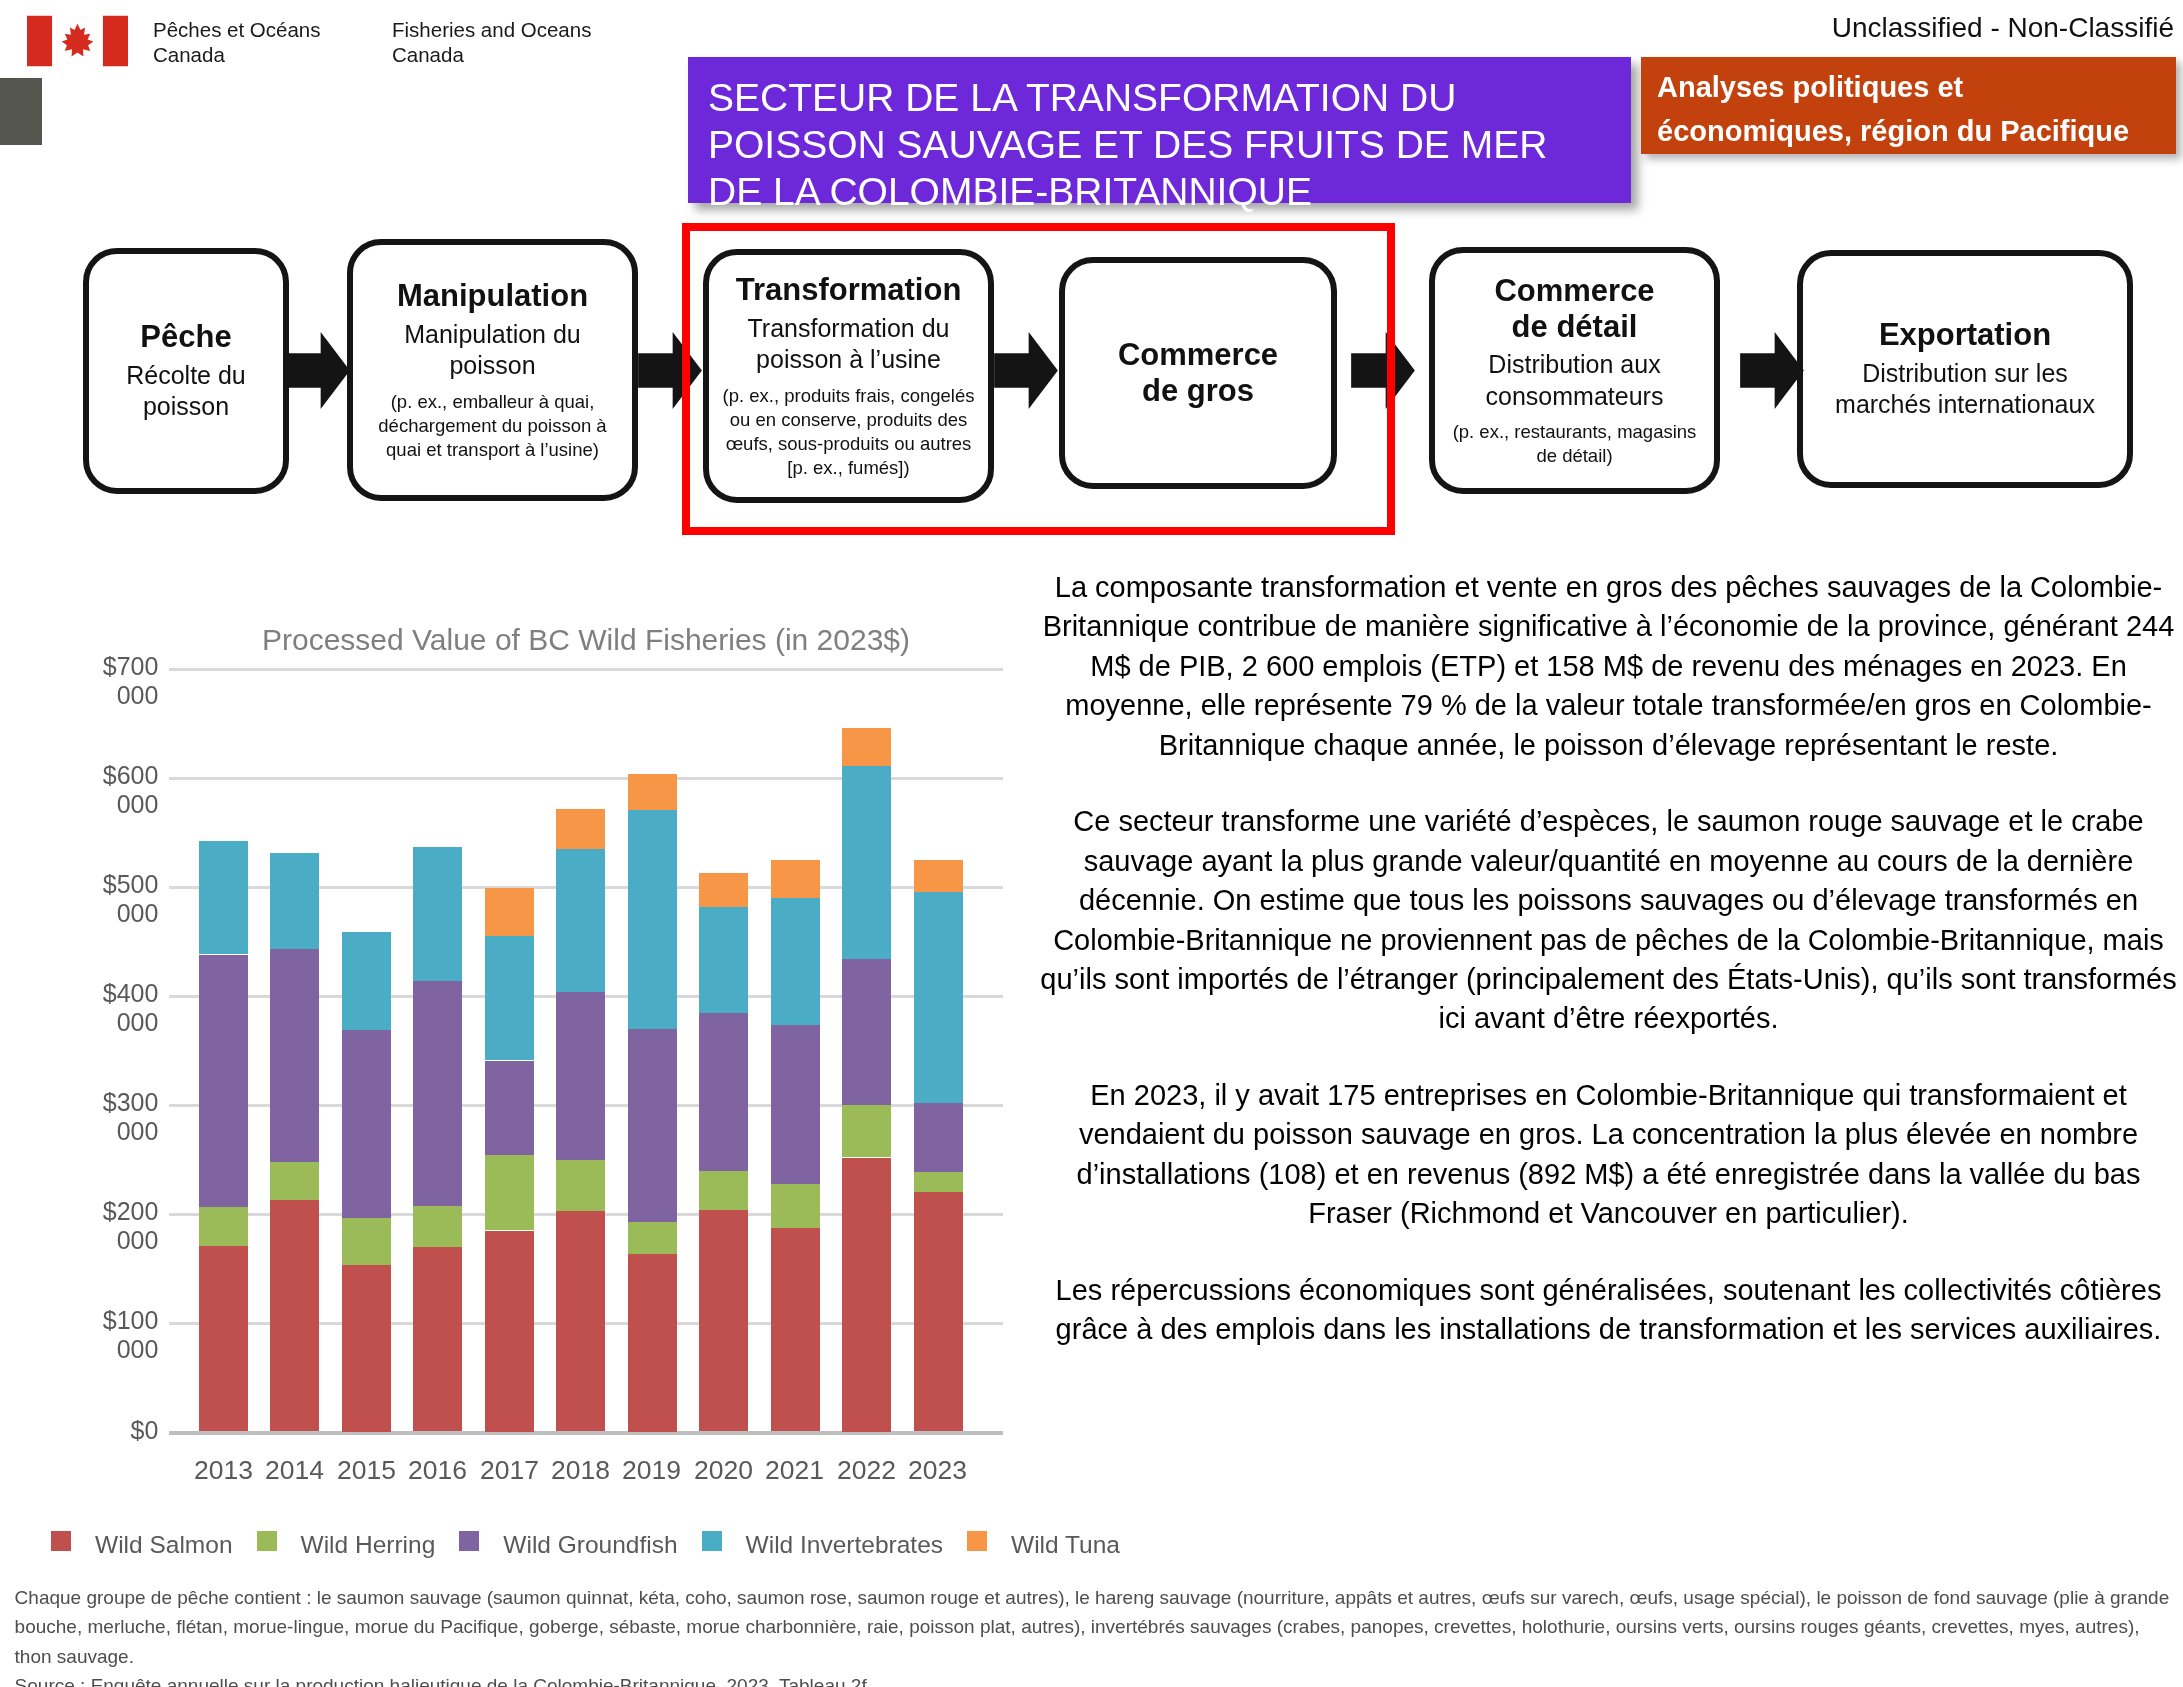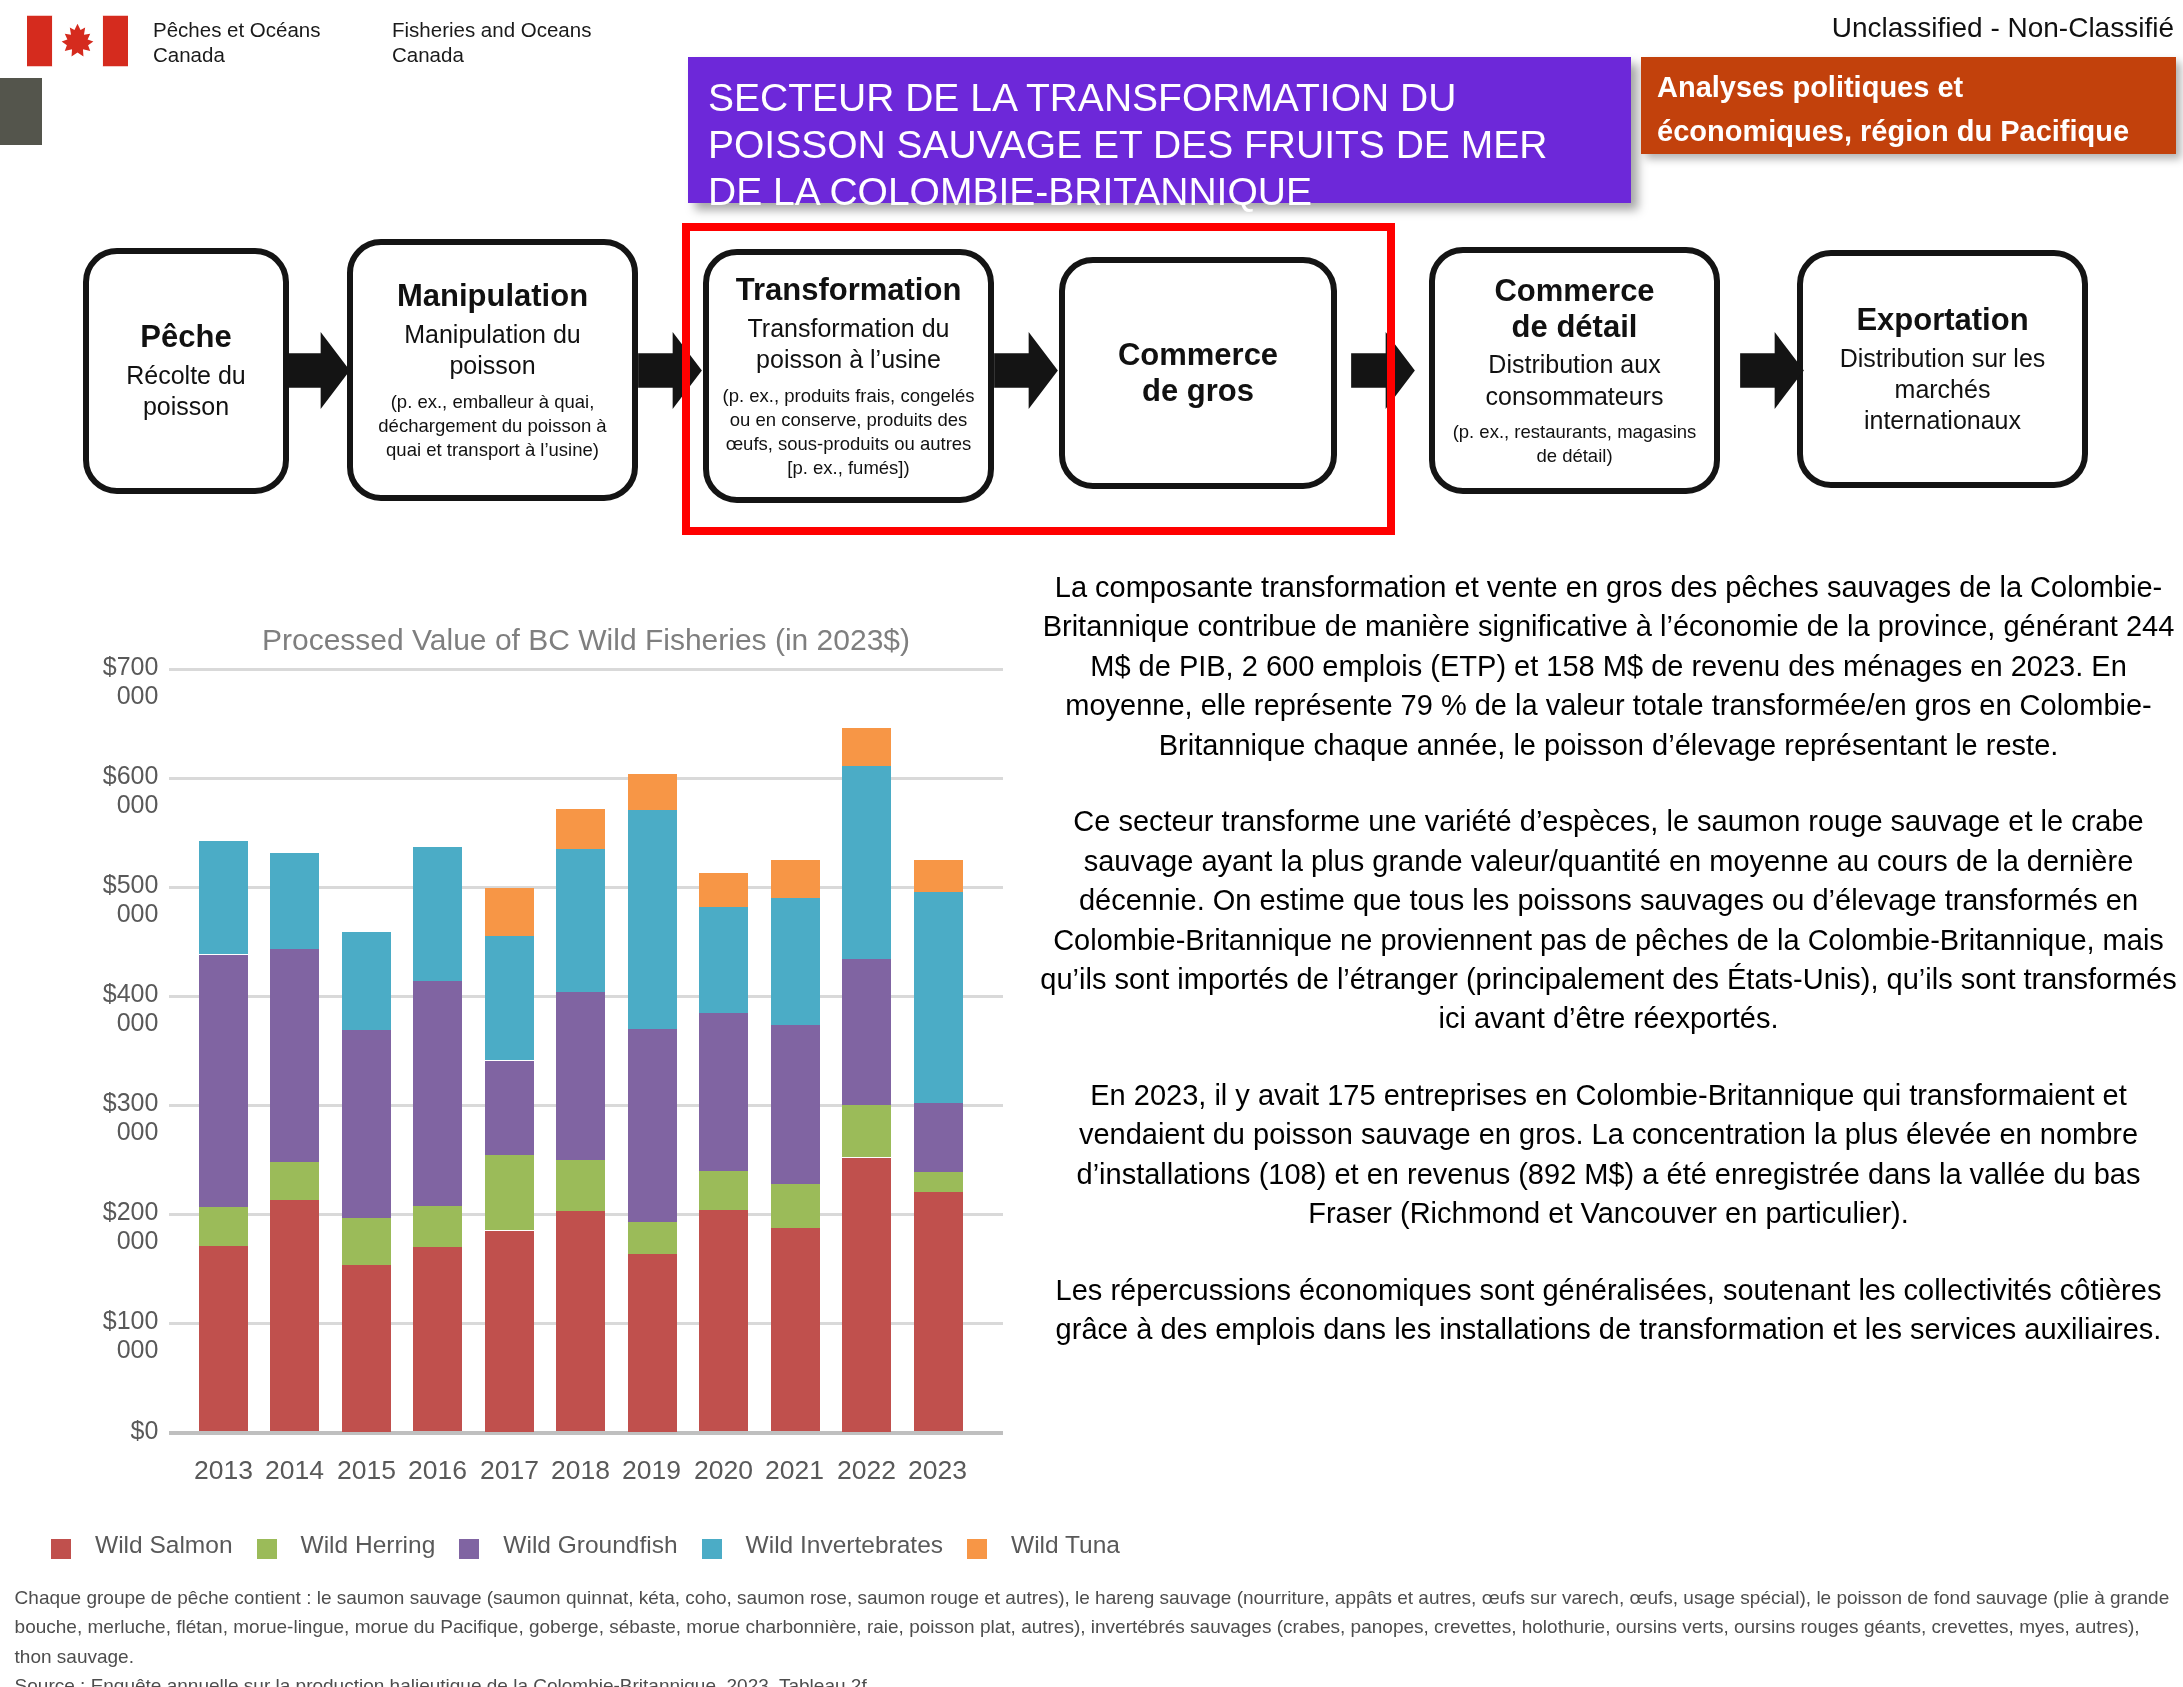--- a/index.html
+++ b/index.html
@@ -33,21 +33,21 @@
   #chart{position:absolute;left:66px;top:615px;width:966px;height:1006px;}
   #chart-title{position:absolute;left:103px;top:8px;width:834px;text-align:center;
                font-size:30px;color:#7F7F7F;}
   .gridline{position:absolute;background:#D9D9D9;height:2.6px;}
   .gridline.zero{background:#BFBFBF;height:4px;}
   .ytick{position:absolute;width:99px;text-align:right;font-size:25px;color:#595959;}
   .xtick{position:absolute;width:71px;text-align:center;font-size:26.5px;color:#595959;}
   .bar-seg{position:absolute;}
   #legend{position:absolute;left:86px;width:867px;display:flex;justify-content:center;
           gap:24px;align-items:center;}
-  .leg-item{display:flex;align-items:flex-end;gap:24px;}
+  .leg-item{display:flex;align-items:flex-start;gap:24px;}
   .leg-swatch{width:20px;height:20px;}
   .leg-label{font-size:24.5px;color:#595959;white-space:nowrap;}
 
   
   #body-text{position:absolute;left:1039px;top:568px;width:1139px;text-align:center;}
   #body-text p{font-size:29px;line-height:1.36;margin:0 0 37px 0;color:#000;}
 
   
   #footnote{position:absolute;left:14.6px;top:1583px;width:2157px;color:#4d4d4d;}
   #footnote-note{font-size:19px;line-height:1.55;}
@@ -99,21 +99,21 @@
   </div>
   <div class="flowbox" style="left:1059px;top:257px;width:278px;height:232px">
     <div class="fb-title narrow">Commerce de gros</div>
 
   </div>
   <div class="flowbox" style="left:1429px;top:247px;width:291px;height:247px">
     <div class="fb-title narrow">Commerce de détail</div>
     <div class="fb-sub">Distribution aux consommateurs</div>
     <div class="fb-detail">(p. ex., restaurants, magasins de détail)</div>
   </div>
-  <div class="flowbox" style="left:1797px;top:250px;width:291px;height:238px">
+  <div class="flowbox" style="left:1797px;top:250px;width:336px;height:238px">
     <div class="fb-title">Exportation</div>
     <div class="fb-sub">Distribution sur les marchés internationaux</div>
 
   </div>
 
   <svg class="arrow-svg" style="left:286px;top:332px" width="64" height="77" viewBox="0 0 96 116">
       <polygon points="0,32 52,32 52,0 96,58 52,116 52,84 0,84" fill="#141414"></polygon>
     </svg>
   <svg class="arrow-svg" style="left:638px;top:332px" width="64" height="77" viewBox="0 0 96 116">
       <polygon points="0,32 52,32 52,0 96,58 52,116 52,84 0,84" fill="#141414"></polygon>

